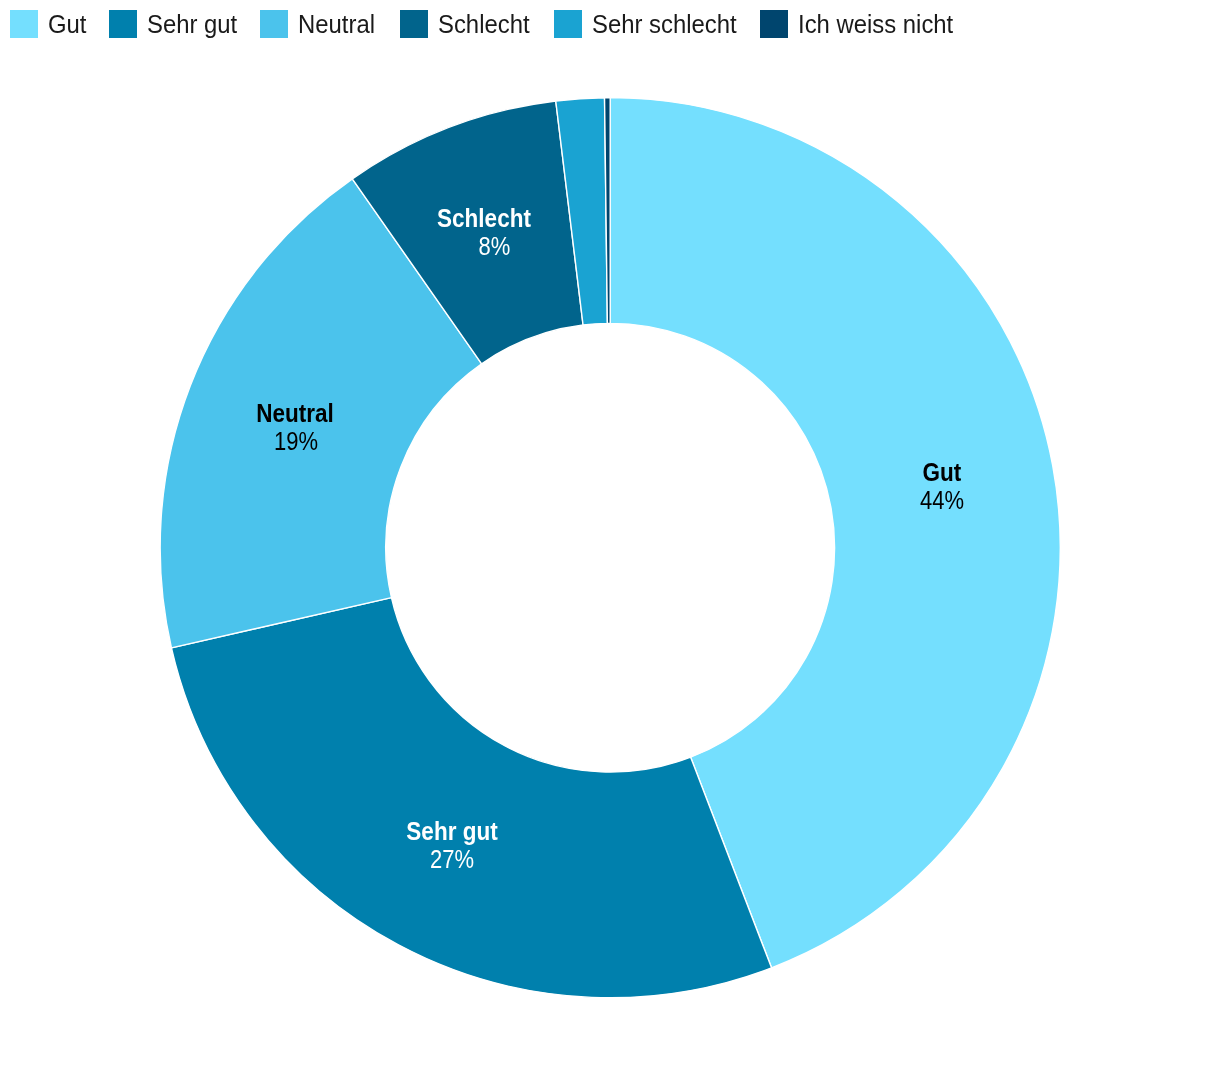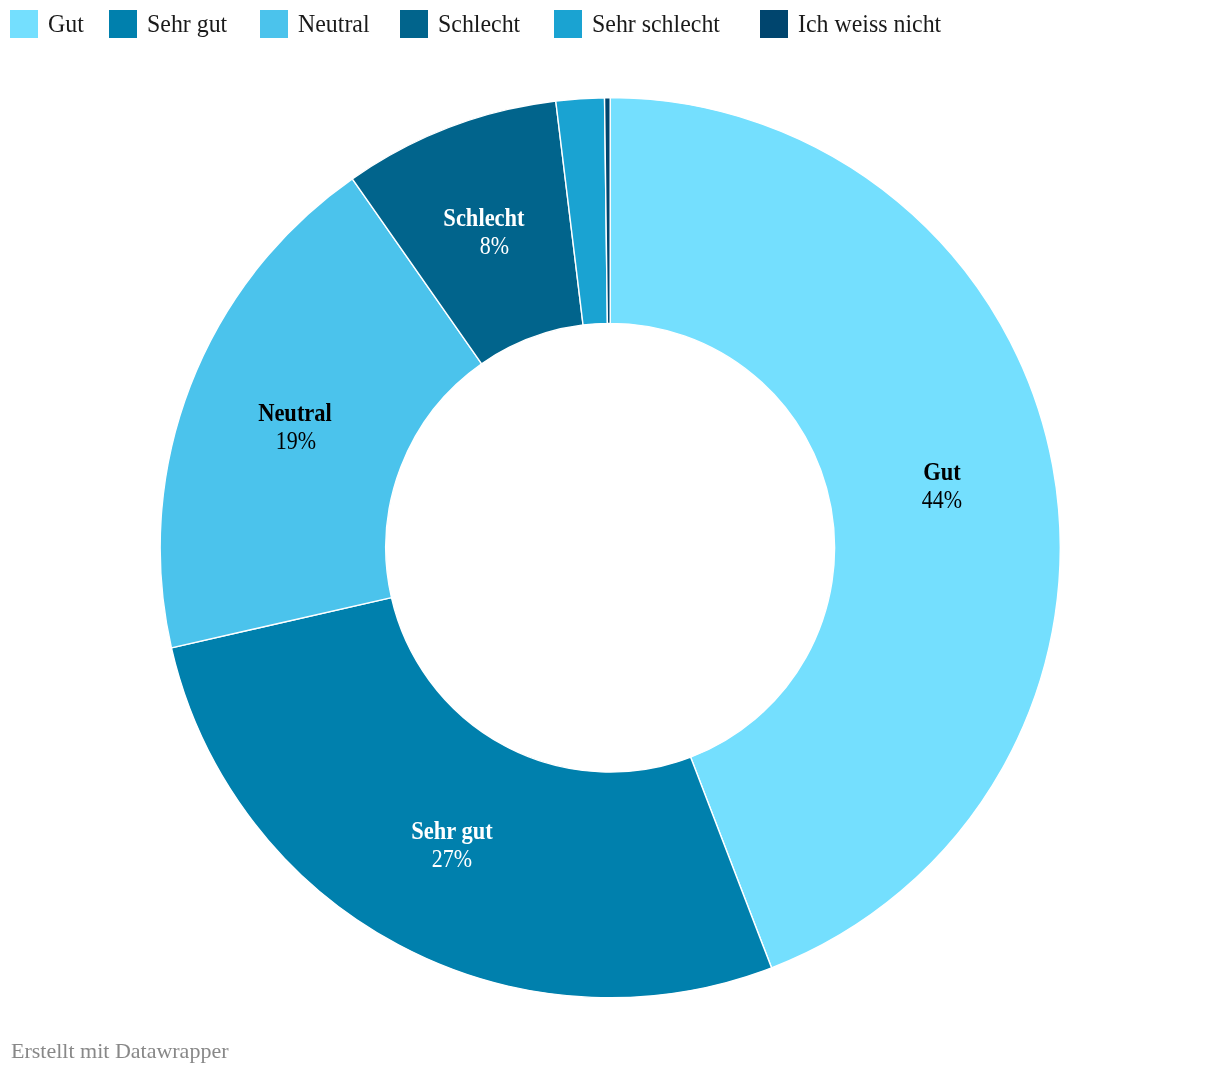--- a/index.html
+++ b/index.html
@@ -13,21 +13,20 @@
     height: 1074px;
     overflow: hidden;
     font-family: "Liberation Sans", sans-serif;
     -webkit-font-smoothing: antialiased;
   }
   #chart-root {
     position: relative;
     width: 1220px;
     height: 988px;
     background: #ffffff;
-    font-family: Liberation Serif, serif;
   }
 
   
   .legend {
     position: absolute;
     left: 0;
     top: 0;
     height: 48px;
     white-space: nowrap;
   }
@@ -163,15 +162,14 @@
   <div class="slice-label" style="left: 145px; top: 398.5px; color: rgb(0, 0, 0);">
     <span class="name">Neutral</span>
     <span class="pct" style="margin-left: 2px;">19%</span>
   </div>
 
   <div class="slice-label" style="left: 334px; top: 204px; color: rgb(255, 255, 255);">
     <span class="name">Schlecht</span>
     <span class="pct" style="margin-left: 21px;">8%</span>
   </div>
 
-  <div class="footer">Erstellt mit Datawrapper</div>
 
 </div>
 
 </body></html>

